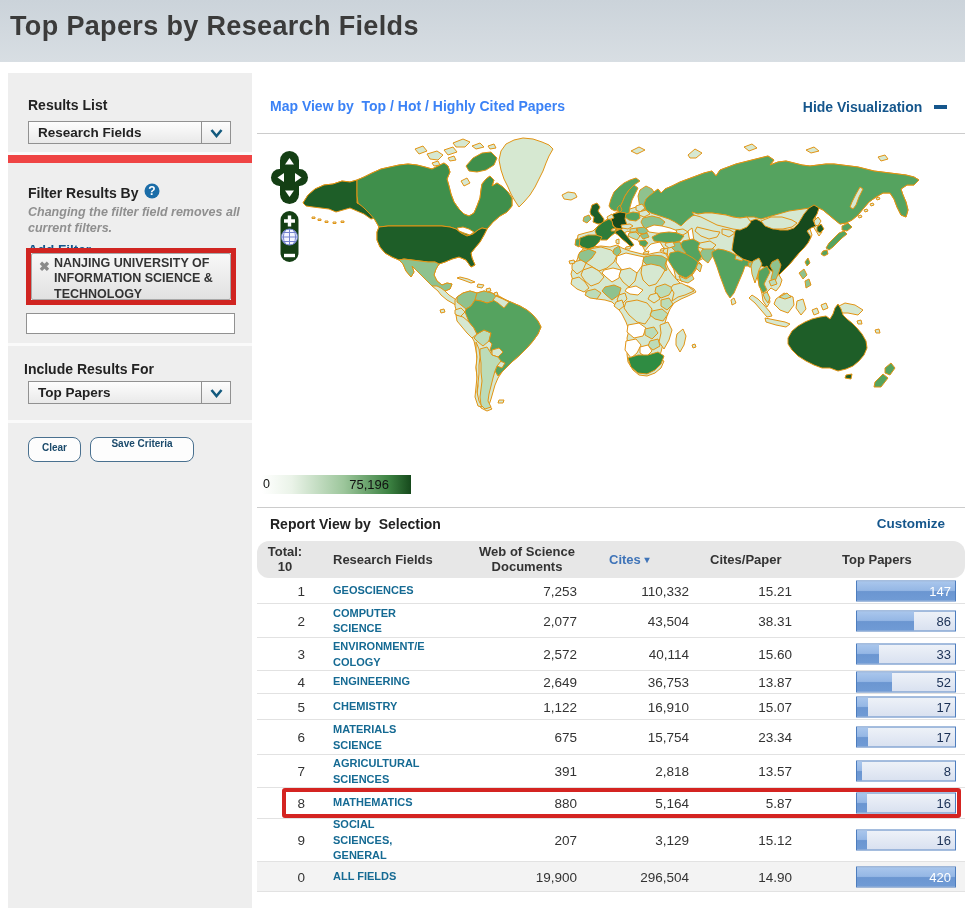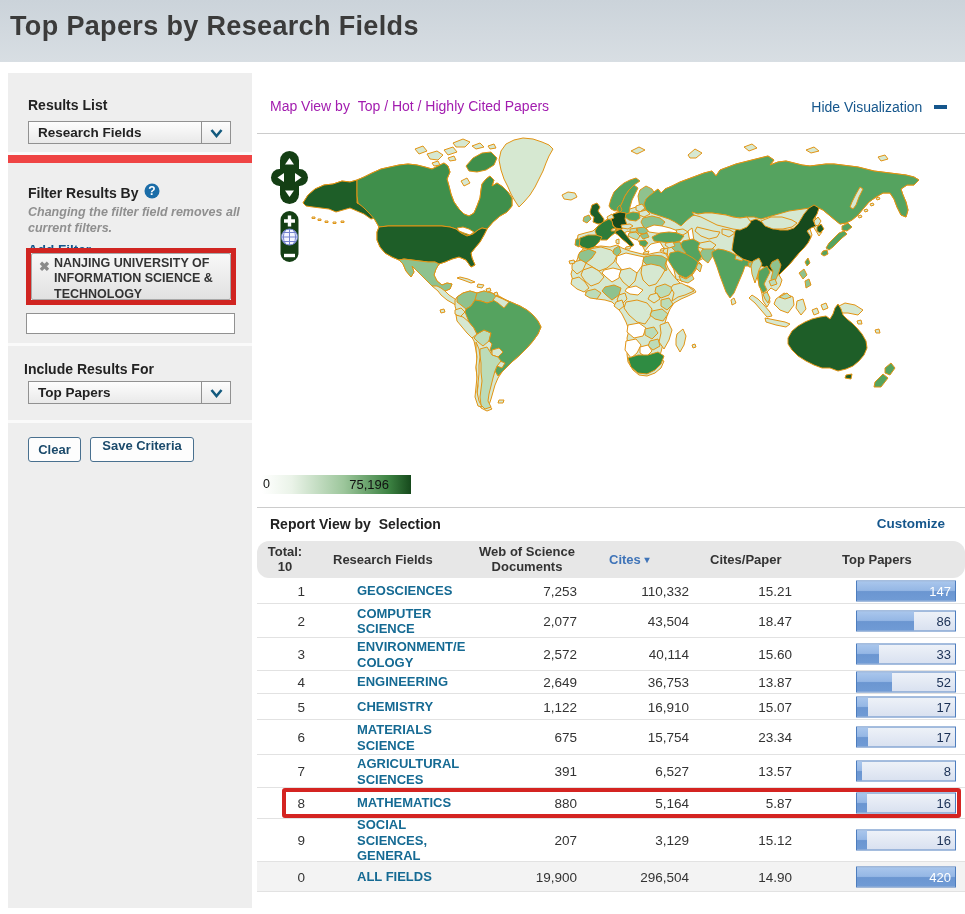--- a/index.html
+++ b/index.html
@@ -14,33 +14,33 @@
 .dd .txt { position:absolute; left:9px; top:3px; font-size:13.5px; font-weight:bold; color:#222; }
 .dd .arr { position:absolute; right:0; top:0; width:29px; height:21px; border-left:1px solid #919191; }
 .dd .arr svg { position:absolute; left:8px; top:7px; }
 #filter-italic { font-size:12.5px; font-style:italic; font-weight:bold; color:#8f8f8f; line-height:16px; }
 a.blue { color:#15568c; font-weight:bold; text-decoration:none; }
 #redbox1 { position:absolute; left:18px; top:174.5px; width:210px; height:57.5px; border:5px solid #d02421; }
 #tag { position:absolute; left:0px; top:0px; width:200px; height:47.5px; background:linear-gradient(#f8f8f8,#e1e1e1); border:1px solid #a8a8a8; border-radius:2px; }
 #tag .x { position:absolute; left:7px; top:5px; color:#8a8a8a; font-size:13px; font-weight:bold; }
 #tag .t { position:absolute; left:22px; top:2px; font-size:12.5px; font-weight:bold; color:#333; line-height:15.5px; }
 #filter-input { position:absolute; left:18px; top:240px; width:209px; height:21px; background:#fff; border:1px solid #919191; }
-.btn { position:absolute; height:25px; background:#fdfdfd; border:1px solid #49708f; border-radius:3px; color:#1b4a6b; font-weight:bold; font-size:13px; text-align:center; }
+.btn { position:absolute; height:25px; background:#fdfdfd; border:1px solid #49708f; border-radius:8px; color:#1b4a6b; font-weight:bold; font-size:10px; text-align:center; }
 #main { position:absolute; left:257px; top:73px; width:708px; height:835px; background:#fff; }
 .mainline { position:absolute; left:0; width:708px; height:1px; background:#ccc; }
-#maphead { position:absolute; left:13px; top:25px; font-size:14px; font-weight:normal; color:#a21caf; }
-#hideviz { position:absolute; right:18px; top:26px; font-size:14px; font-weight:normal; color:#15568c; }
+#maphead { position:absolute; left:13px; top:25px; font-size:14px; font-weight:bold; color:#3b82f6; }
+#hideviz { position:absolute; right:18px; top:26px; font-size:14px; font-weight:bold; color:#15568c; }
 #reporthead { position:absolute; left:13px; top:443px; font-size:14px; font-weight:bold; color:#222; }
 #customize { position:absolute; right:20px; top:443px; font-size:13.5px; font-weight:bold; color:#15568c; }
 
 #thead { position:absolute; left:0; top:468px; width:708px; height:37px; background:#e7e7e7;border-radius:12px; }
 .th { position:absolute; font-size:13px; font-weight:bold; color:#333; line-height:15px; }
 .row { position:absolute; left:0; width:708px; border-bottom:1px solid #e2e2e2; }
 .rank { position:absolute; left:0px; top:50%; transform:translateY(-50%); width:48px; text-align:right; font-size:13.5px; color:#333; }
-.fld { position:absolute; left:76px; top:50%; transform:translateY(-50%); width:114px; font-size:13px; font-weight:bold; color:#156a93; line-height:15.5px;margin-left:24px;  }
+.fld { position:absolute; left:76px; top:50%; transform:translateY(-50%); width:114px; font-size:11px; font-weight:bold; color:#156a93; line-height:15.5px;  }
 .n1 { position:absolute; left:220px; top:50%; transform:translateY(-50%); width:100px; text-align:right; font-size:13.5px; color:#333; }
 .n2 { position:absolute; left:332px; top:50%; transform:translateY(-50%); width:100px; text-align:right; font-size:13.5px; color:#333; }
 .n3 { position:absolute; left:435px; top:50%; transform:translateY(-50%); width:100px; text-align:right; font-size:13.5px; color:#333; }
 .bar { position:absolute; left:599px; top:50%; transform:translateY(-50%); width:100px; height:21px; border:1px solid #4d7dbe; background:linear-gradient(#eef2f8,#d9e1f0); }
 .fill { position:absolute; left:0; top:0; height:19px; background:linear-gradient(#a9c6ec 0%,#95b7e5 47%,#6b96d1 53%,#709bd5 100%); }
 .bval { position:absolute; right:4px; top:2px; font-size:13px; color:#1a3055; }
 .bval.w { color:#fff; }
 #redbox2 { position:absolute; left:25px; top:715px; width:679px; height:30px; border:4px solid #d42421; border-radius:3px; }
 #legend { position:absolute; left:5px; top:402px; width:149px; height:19px; background:linear-gradient(90deg,#ffffff,#eaf3e8 20%,#9cc69b 55%,#3d8343 85%,#16491c 100%); }
 #legend .l0 { position:absolute; left:1px; top:2px; font-size:12.5px; color:#111; }
@@ -318,21 +318,21 @@
       <span class="bar">
         <span class="fill" style="width:98px;"></span>
         <span class="bval w">147</span>
       </span>
     </div>
   <div class="row" style="top:531px;height:34px;">
       <span class="rank">2</span>
       <span class="fld">COMPUTER<br>SCIENCE</span>
       <span class="n1">2,077</span>
       <span class="n2">43,504</span>
-      <span class="n3">18.47</span>
+      <span class="n3">38.31</span>
       <span class="bar">
         <span class="fill" style="width:57px;"></span>
         <span class="bval">86</span>
       </span>
     </div>
   <div class="row" style="top:565px;height:33px;">
       <span class="rank">3</span>
       <span class="fld">ENVIRONMENT/E<br>COLOGY</span>
       <span class="n1">2,572</span>
       <span class="n2">40,114</span>
@@ -372,21 +372,21 @@
       <span class="n3">23.34</span>
       <span class="bar">
         <span class="fill" style="width:11px;"></span>
         <span class="bval">17</span>
       </span>
     </div>
   <div class="row" style="top:682px;height:33px;">
       <span class="rank">7</span>
       <span class="fld">AGRICULTURAL<br>SCIENCES</span>
       <span class="n1">391</span>
-      <span class="n2">6,527</span>
+      <span class="n2">2,818</span>
       <span class="n3">13.57</span>
       <span class="bar">
         <span class="fill" style="width:5px;"></span>
         <span class="bval">8</span>
       </span>
     </div>
   <div class="row" style="top:715px;height:31px;">
       <span class="rank">8</span>
       <span class="fld">MATHEMATICS</span>
       <span class="n1">880</span>

